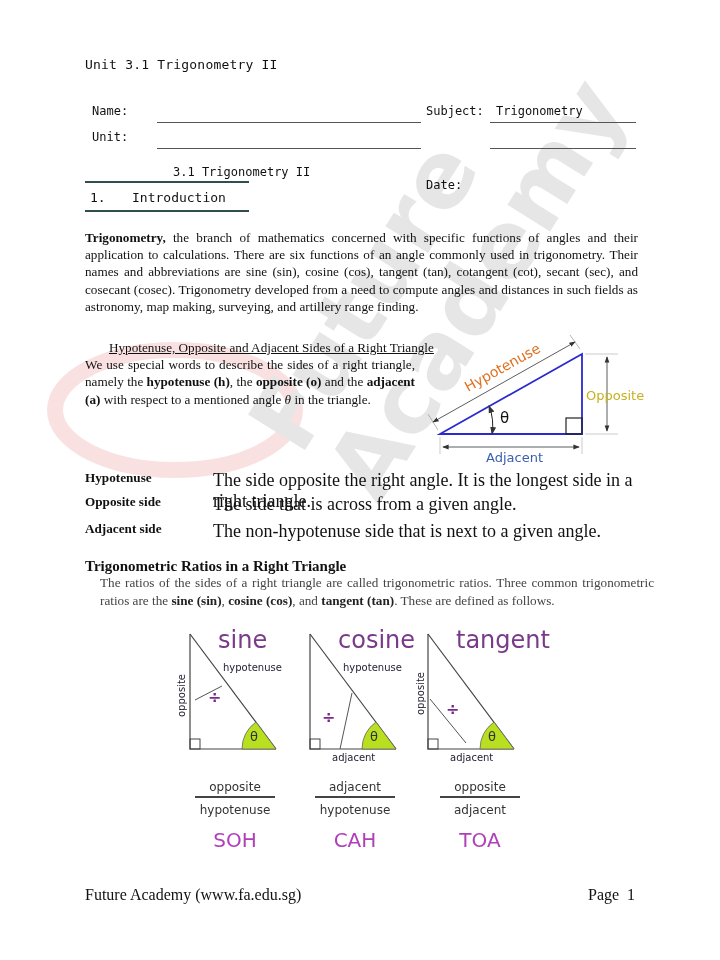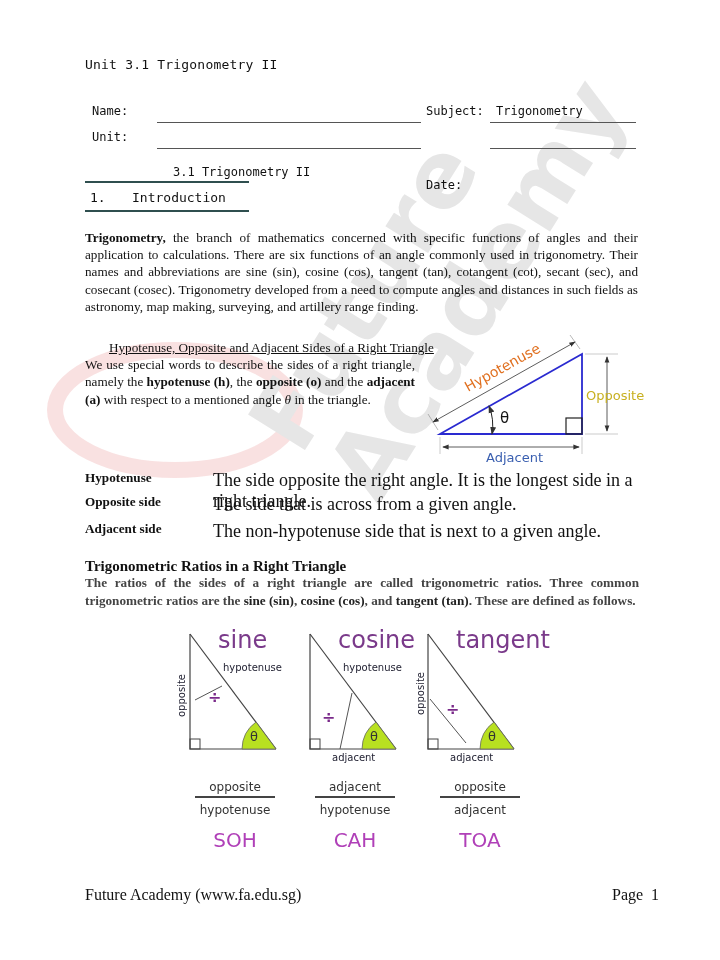--- a/index.html
+++ b/index.html
@@ -105,21 +105,21 @@
   <div id="defs">
       <div class="abs def-term" style="left: 85px; top: 470px;">Hypotenuse</div>
       <div class="abs def-text" style="left: 213px; top: 470px;">The side opposite the right angle. It is the longest side in a right triangle.</div>
       <div class="abs def-term" style="left: 85px; top: 494px;">Opposite side</div>
       <div class="abs def-text" style="left: 213px; top: 494px;">The side that is across from a given angle.</div>
       <div class="abs def-term" style="left: 85px; top: 521px;">Adjacent side</div>
       <div class="abs def-text" style="left: 213px; top: 521px;">The non-hypotenuse side that is next to a given angle.</div>
     </div>
 
   <div class="abs ratios-head" style="left:85px;top:558px;">Trigonometric Ratios in a Right Triangle</div>
-  <div class="abs ratios-para" style="left:85px;top:574px;width:554px;font-weight:bold;"><span>The ratios of the sides of a right triangle are called trigonometric ratios. Three common trigonometric ratios are the </span><b>sine (sin)</b><span>, </span><b>cosine (cos)</b><span>, and </span><b>tangent (tan)</b><span>. These are defined as follows.</span></div>
+  <div class="abs ratios-para" style="left:100px;top:574px;width:554px;"><span>The ratios of the sides of a right triangle are called trigonometric ratios. Three common trigonometric ratios are the </span><b>sine (sin)</b><span>, </span><b>cosine (cos)</b><span>, and </span><b>tangent (tan)</b><span>. These are defined as follows.</span></div>
 
   <svg class="abs" id="ratio-svg" style="left:170px;top:615px;" width="380" height="250" viewBox="0 0 380 250">
       <text x="48" y="33" font-size="24" fill="#7a3a8a" font-family="DejaVu Sans, sans-serif">sine</text>
       <polyline points="20,19 20,134 106,134" fill="none" stroke="#444" stroke-width="1.2"></polyline>
       <line x1="20" y1="19" x2="106" y2="134" stroke="#444" stroke-width="1.2"></line>
       <rect x="20" y="124" width="10" height="10" fill="none" stroke="#444" stroke-width="1"></rect>
       <path d="M72,134 A34,34 0 0 1 86,107 L106,134 Z" fill="#b8e020" stroke="#666" stroke-width="0.8"></path>
       <text x="80" y="126" font-size="13" fill="#333" font-family="DejaVu Sans, sans-serif">θ</text>
       <text x="38" y="88" font-size="16" fill="#7a2a8a" font-family="DejaVu Sans, sans-serif" font-weight="bold">÷</text>
       <line x1="25" y1="85" x2="52" y2="71" stroke="#555" stroke-width="1"></line>
@@ -153,14 +153,14 @@
       <line x1="260" y1="84" x2="296" y2="128" stroke="#555" stroke-width="1"></line>
       <text x="0" y="0" font-size="10" fill="#223" font-family="DejaVu Sans, sans-serif" transform="translate(254,100) rotate(-90)">opposite</text>
       <text x="280" y="146" font-size="10" fill="#223" font-family="DejaVu Sans, sans-serif">adjacent</text>
       <text x="310" y="176" font-size="12" fill="#333" text-anchor="middle" font-family="DejaVu Sans, sans-serif">opposite</text>
       <line x1="270" y1="182" x2="350" y2="182" stroke="#444" stroke-width="2"></line>
       <text x="310" y="199" font-size="12" fill="#333" text-anchor="middle" font-family="DejaVu Sans, sans-serif">adjacent</text>
       <text x="310" y="232" font-size="20" fill="#b040b8" text-anchor="middle" font-family="DejaVu Sans, sans-serif">TOA</text>
     </svg>
 
   <div class="abs footer" style="left:85px;top:886px;">Future Academy (www.fa.edu.sg)</div>
-  <div class="abs footer" style="left:612px;top:886px;white-space:pre;">Page  1</div>
+  <div class="abs footer" style="left:588px;top:886px;white-space:pre;">Page  1</div>
 </div>
 
 </body></html>

